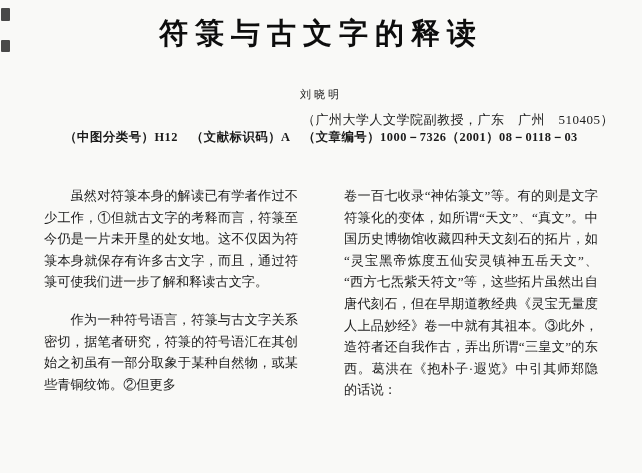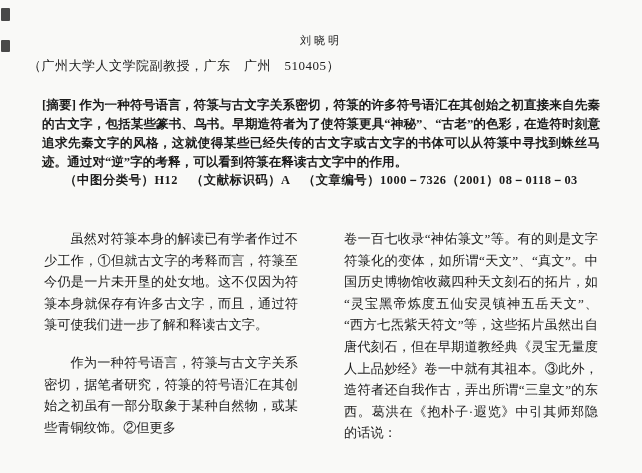--- a/index.html
+++ b/index.html
@@ -27,21 +27,21 @@
     color:#0d0d0d;
   }
   .author{
     margin-top:33px;
     text-align:center;
     font-size:11px;
     letter-spacing:3px;
   }
   .affiliation{
     margin-top:9px;
-    text-align:left;
+    text-align:right;
     font-size:13px;
     letter-spacing:0.5px;
   }
   .abstract{
     margin:21px 14px 0 14px;
     font-size:12.6px;
     line-height:19px;
     font-weight:bold;
     text-align:justify;
     text-justify:inter-character;
@@ -85,26 +85,26 @@
   .artifact.a2{top:40px;height:12px;}
 </style>
 </head>
 <body>
 
 <div class="page">
 
   <span class="artifact a1"></span>
   <span class="artifact a2"></span>
 
+  <h1 class="title">符箓与古文字的释读</h1>
 
   <div class="author">刘晓明</div>
 
   <div class="affiliation">（广州大学人文学院副教授，广东　广州　510405）</div>
 
-  <div class="abstract"><span class="label">[摘要]</span> <span>作为一种符号语言，符箓与古文字关系密切，符箓的许多符号语汇在其创始之初直接来自先秦的古文字，包括某些篆书、鸟书。早期造符者为了使符箓更具“神秘”、“古老”的色彩，在造符时刻意追求先秦文字的风格，这就使得某些已经失传的古文字或古文字的书体可以从符箓中寻找到蛛丝马迹。通过对“逆”字的考释，可以看到符箓在释读古文字中的作用。</span></div>
 
 
   <div class="classification">（中图分类号）H12　（文献标识码）A　（文章编号）1000－7326（2001）08－0118－03</div>
 
   <div class="columns">
     <div class="col">
       <p class="indent">虽然对符箓本身的解读已有学者作过不少工作，①但就古文字的考释而言，符箓至今仍是一片未开垦的处女地。这不仅因为符箓本身就保存有许多古文字，而且，通过符箓可使我们进一步了解和释读古文字。</p>
       <p class="indent">作为一种符号语言，符箓与古文字关系密切，据笔者研究，符箓的符号语汇在其创始之初虽有一部分取象于某种自然物，或某些青铜纹饰。②但更多</p>
     </div>
     <div class="col">

